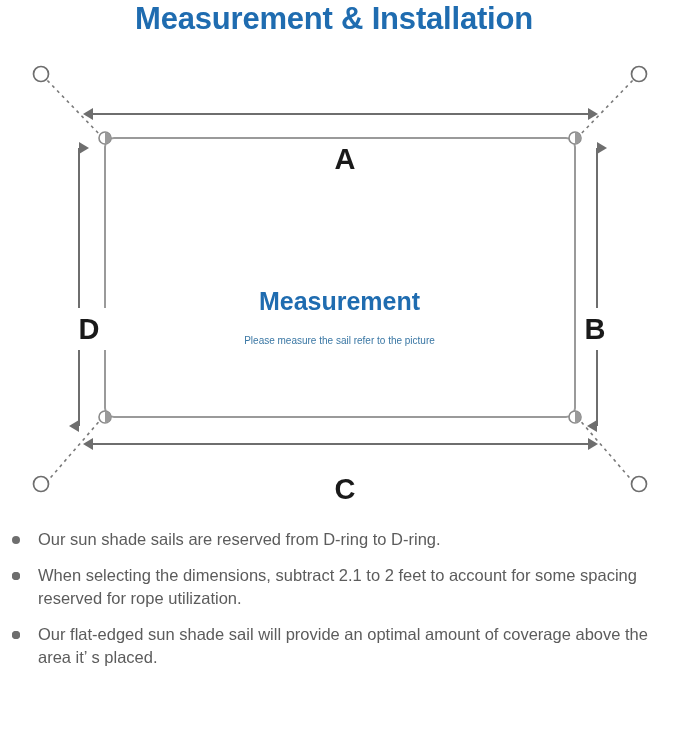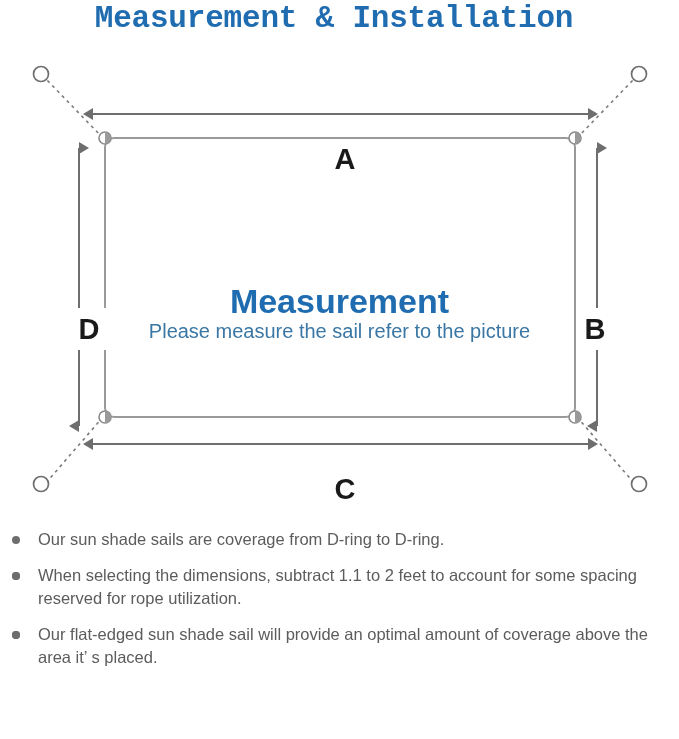--- a/index.html
+++ b/index.html
@@ -16,21 +16,21 @@
     -webkit-font-smoothing: antialiased;
   }
 
   
   #title {
     position: absolute;
     left: 0;
     top: 0px;
     width: 668px;
     text-align: center;
-    font-family: Liberation Mono, monospace;
+    font-family: Liberation Sans, sans-serif;
     font-size: 31px;
     font-weight: bold;
     letter-spacing: -0.2px;
     color: #1f6cb0;
     line-height: 38px;
   }
 
   
   #diagram {
     position: absolute;
@@ -47,29 +47,29 @@
   #center-block {
     position: absolute;
     left: 0;
     top: 240px;
     width: 679px;
     text-align: center;
     pointer-events: none;
   }
   #center-title {
     font-family: "Liberation Sans", sans-serif;
-    font-size: 34px;
+    font-size: 25px;
     font-weight: bold;
     color: #1f6cb0;
     line-height: 30px;
   }
   #center-sub {
-    margin-top: 6px;
+    margin-top: 15px;
     font-family: "Liberation Sans", sans-serif;
-    font-size: 20px;
+    font-size: 10px;
     font-weight: normal;
     color: #3a77a4;
     line-height: 19px;
   }
 
   
   .dim-letter {
     position: absolute;
     font-family: "Liberation Sans", sans-serif;
     font-size: 29px;
@@ -170,28 +170,28 @@
 
   <div class="dim-letter" id="letter-a">A</div>
   <div class="dim-letter" id="letter-b">B</div>
   <div class="dim-letter" id="letter-c">C</div>
   <div class="dim-letter" id="letter-d">D</div>
 </div>
 
 <div id="notes">
   <div class="note">
     <span class="dot"></span>
-    <span>Our sun shade sails are coverage from D-ring to D-ring.</span>
+    <span>Our sun shade sails are reserved from D-ring to D-ring.</span>
   </div>
   <div class="note">
     <span class="dot"></span>
   </div>
   <div class="note">
     <span class="dot"></span>
-    <span>When selecting the dimensions, subtract 1.1 to 2 feet to account for some spacing reserved for rope utilization.</span>
+    <span>When selecting the dimensions, subtract 2.1 to 2 feet to account for some spacing reserved for rope utilization.</span>
   </div>
   <div class="note">
     <span class="dot"></span>
   </div>
   <div class="note">
     <span class="dot"></span>
     <span>Our flat-edged sun shade sail will provide an optimal amount of coverage above the area it’ s placed.</span>
   </div>
 </div>
 

